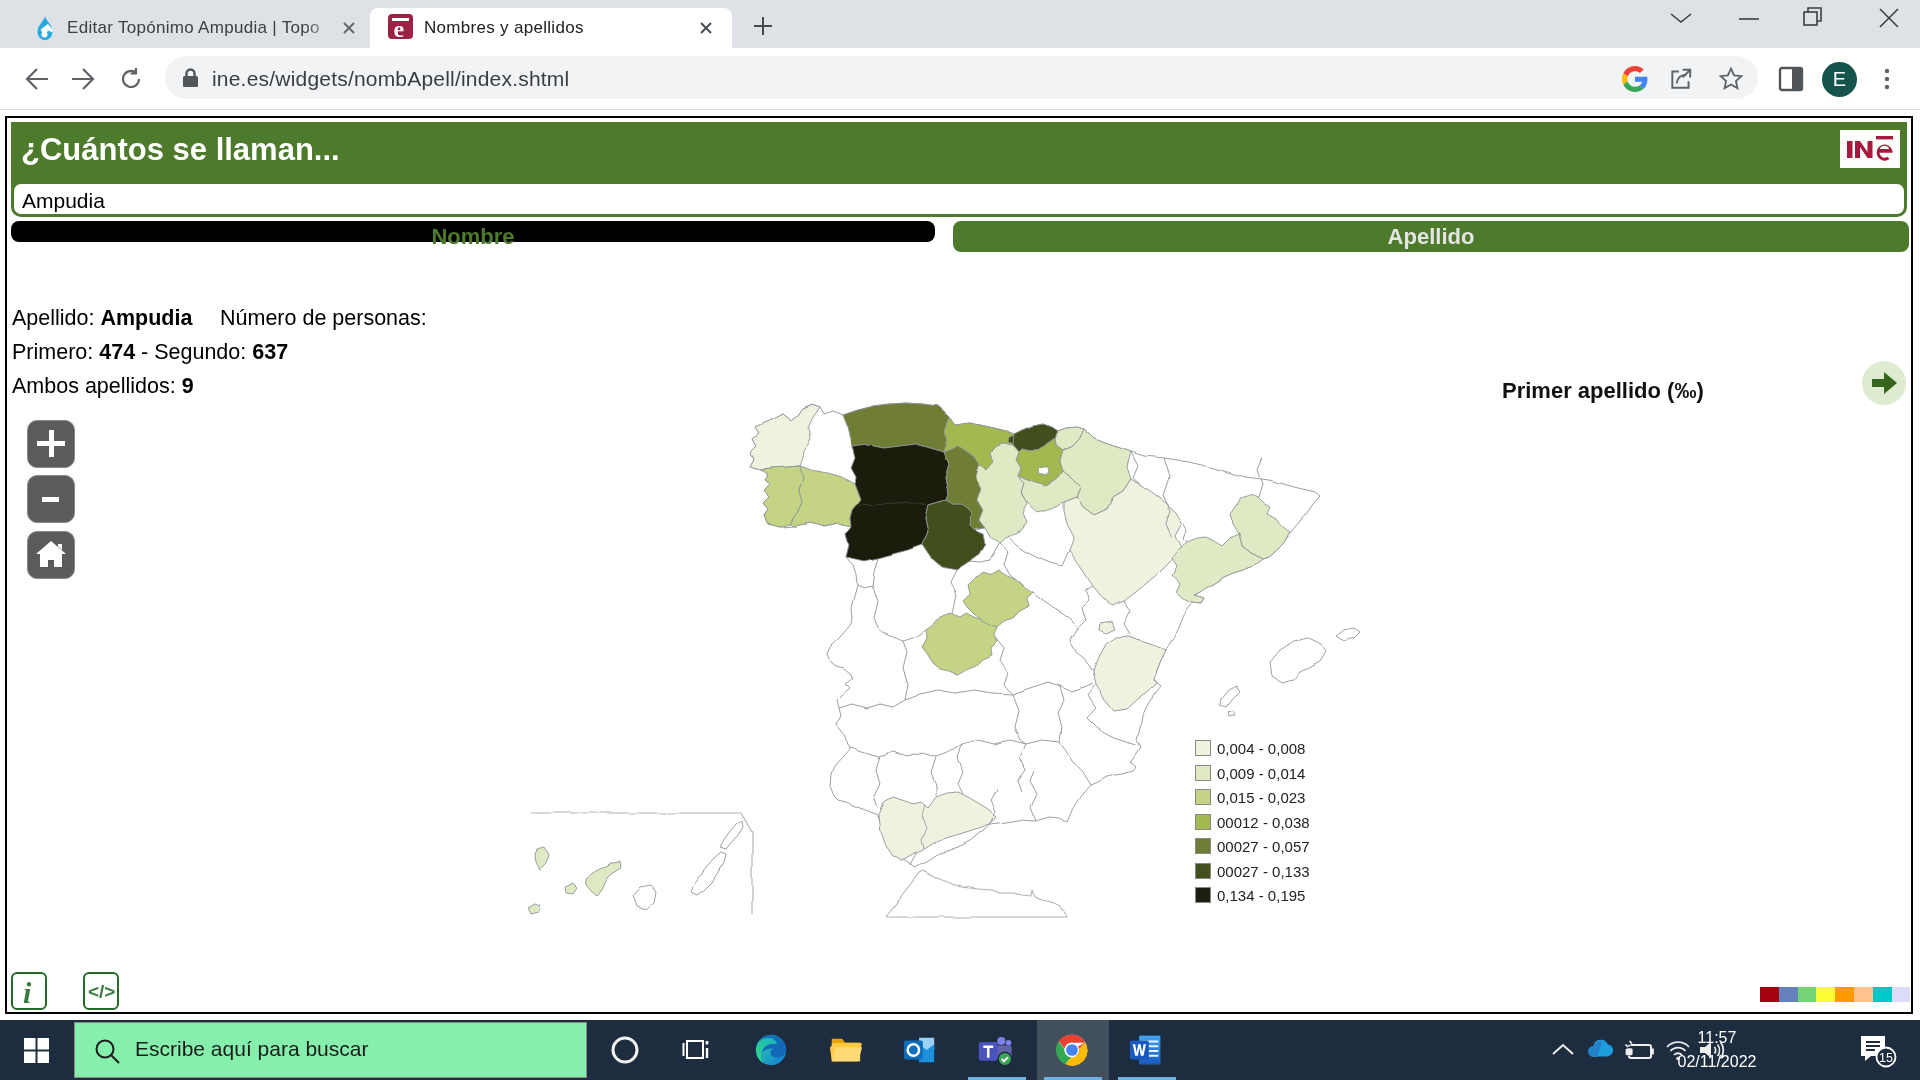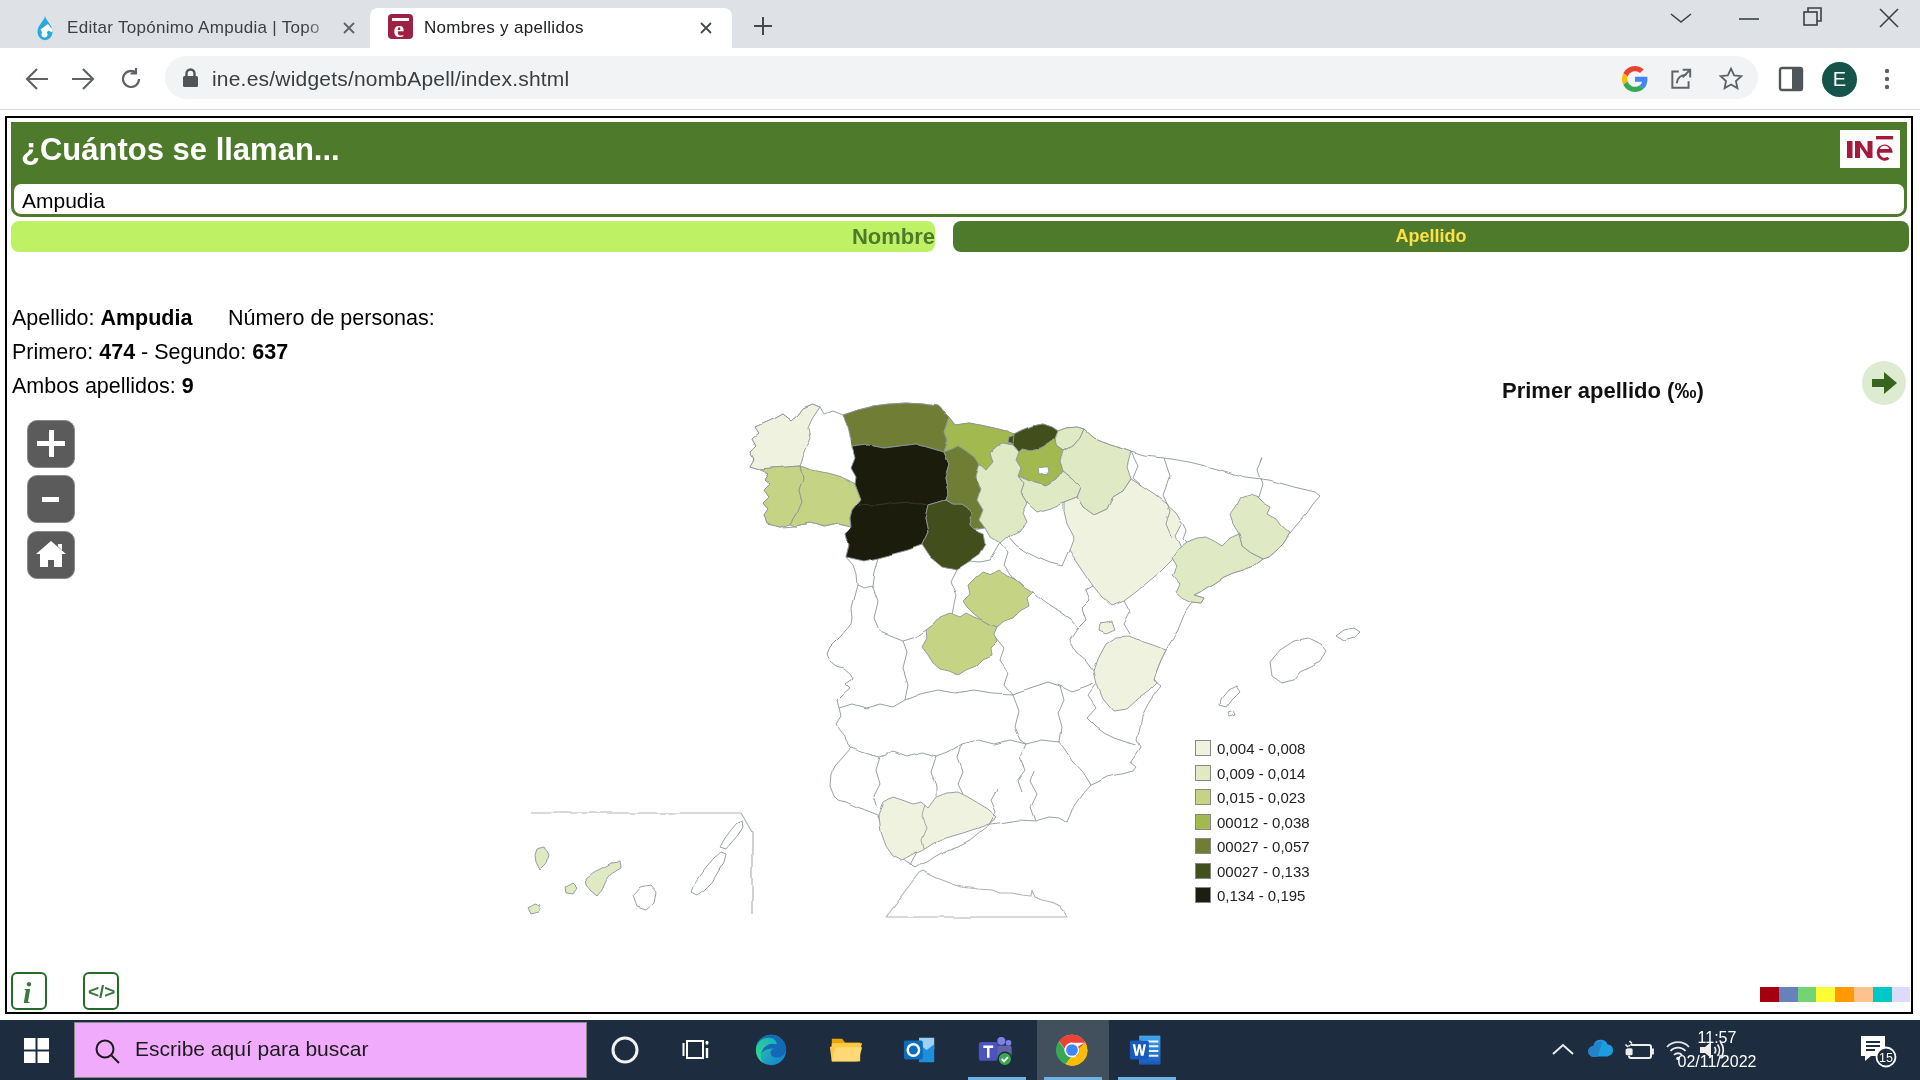--- a/index.html
+++ b/index.html
@@ -20,39 +20,39 @@
   
   #pill { position:absolute; left:165px; top:56px; width:1593px; height:43px; background:#f1f3f4; border-radius:22px; }
   #url { position:absolute; left:212px; top:67px; font-size:21px; color:#3a3d42; letter-spacing:0.2px; }
   
   #widget { position:absolute; left:5px; top:116px; width:1908px; height:898px; border:2px solid #000; background:#fff; }
   #ghead { position:absolute; left:4px; top:4px; width:1896px; height:70px; background:#4e7a2c; }
   #ghead .t { position:absolute; left:10px; top:10px; color:#fff; font-size:31px; font-weight:bold; }
   #inelogo { position:absolute; right:7px; top:8px; width:60px; height:38px; background:#fdfdfb; }
   #sinput { position:absolute; left:4px; top:63px; width:1896px; height:36px; border:3px solid #4e7a2c; border-radius:10px; background:#fff; }
   #sinput .t { position:absolute; left:8px; top:5px; font-size:21px; color:#000; }
-  #tabN { position:absolute; left:4px; top:103px; width:924px; height:31px; background:#bef264; border-radius:8px; text-align:right; }
+  #tabN { position:absolute; left:4px; top:103px; width:924px; height:21px; background:#000000; border-radius:8px; text-align:center; }
   #tabN span { color:#4e7a2c; font-weight:bold; font-size:22px; line-height:31px; }
   #tabA { position:absolute; left:946px; top:103px; width:956px; height:31px; background:#4e7a2c; border-radius:8px; text-align:center; }
-  #tabA span { color:#fde047; font-weight:bold; font-size:18px; line-height:31px; }
+  #tabA span { color:#e5e5e5; font-weight:bold; font-size:22px; line-height:31px; }
   .infoline { position:absolute; left:5px; font-size:21.5px; color:#000;margin-top:44px; }
   #ptitle { position:absolute; left:1495px; top:260px; font-size:22px; font-weight:bold; color:#111; }
   #arrowbtn { position:absolute; left:1855px; top:243px; width:44px; height:44px; border-radius:50%; background:#ddecd1; }
   .zbtn { position:absolute; left:20px; width:48px; height:48px; background:#5b5b5b; border-radius:10px; border:1px solid #8a8a8a; }
   
   .lgrow { position:absolute; left:1188px; height:17px; }
   .lgrow .sw { position:absolute; left:0; top:0; width:16px; height:16px; border:1px solid #888; }
   .lgrow .tx { position:absolute; left:22px; top:0px; font-size:15px; color:#222; white-space:nowrap; }
   
   .bbtn { position:absolute; top:854px; width:36px; height:38px; background:#fff; border:2px solid #256b28; border-radius:6px; }
   #cstrip { position:absolute; left:1753px; top:869px; height:15px; }
   #cstrip div { float:left; width:18.8px; height:15px; }
   
   #taskbar { position:absolute; left:0; top:1020px; width:1920px; height:60px; background:#1d2c3f; }
-  #tsearch { position:absolute; left:74px; top:1022px; width:513px; height:56px; background:#f0abfc; border:1px solid #888; }
+  #tsearch { position:absolute; left:74px; top:1022px; width:513px; height:56px; background:#86efac; border:1px solid #888; }
   #tsearch span { position:absolute; left:60px; top:14px; font-size:21px; color:#1b1b1b; }
   .tbicon { position:absolute; top:1032px; width:36px; height:36px; }
   .underline { position:absolute; top:1077px; height:3px; background:#6cb2e2; }
   #clock { position:absolute; left:1667px; top:1026px; width:100px; color:#fff; font-size:16px; text-align:center; line-height:24px; }
   #notif { position:absolute; left:1857px; top:1032px; width:40px; height:36px; }
 </style>
 </head>
 <body>
 
 <div id="tabstrip"></div>
@@ -157,21 +157,21 @@
           <path d="M52.5 21 a8 8 0 1 0 -3 8 l-2 -2.2 a5 5 0 0 1 -8 -4 h13 z M39.8 19 a5 5 0 0 1 9.4 0 z"></path>
         </g>
       </svg>
     </div>
   </div>
   <div id="sinput">
       <div class="t">Ampudia</div>
     </div>
   <div id="tabN"><span>Nombre</span></div>
   <div id="tabA"><span>Apellido</span></div>
-  <div class="infoline" style="top:144px">Apellido: <b>Ampudia</b><span style="position:absolute;left:216px;top:0;white-space:nowrap">Número de personas:</span></div>
+  <div class="infoline" style="top:144px">Apellido: <b>Ampudia</b><span style="position:absolute;left:208px;top:0;white-space:nowrap">Número de personas:</span></div>
   <div class="infoline" style="top:178px">Primero: <b>474</b> - Segundo: <b>637</b></div>
   <div class="infoline" style="top:212px">Ambos apellidos: <b>9</b></div>
   <div id="ptitle">Primer apellido (‰)</div>
   <div id="arrowbtn">
     <svg width="44" height="44">
         <path d="M10 18 h12 v-7 l13 11 -13 11 v-7 h-12 Z" fill="#37641f"></path>
       </svg>
   </div>
 
   <div class="zbtn" style="top:302px">

